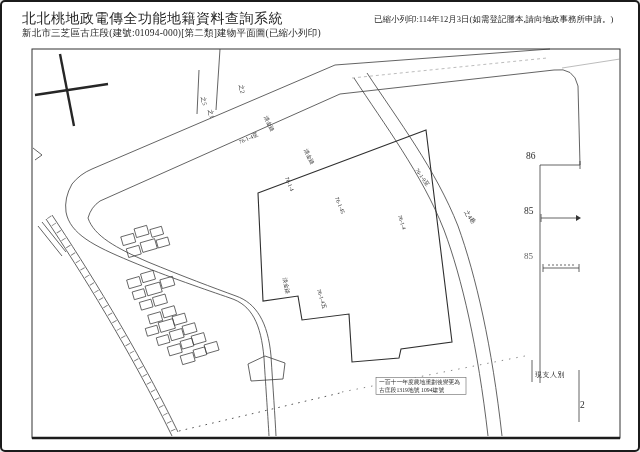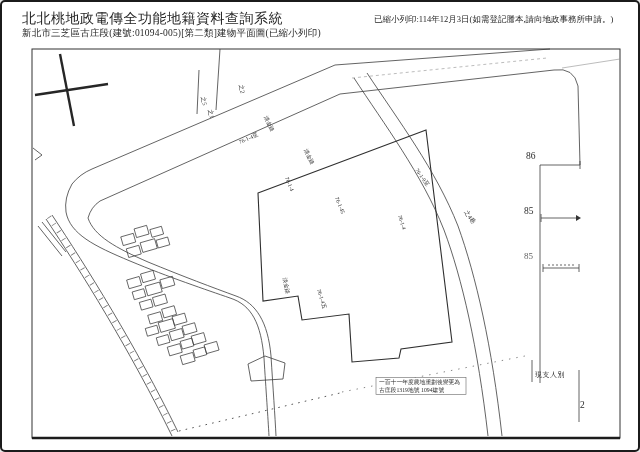--- a/index.html
+++ b/index.html
@@ -22,21 +22,21 @@
   .lbl{font-size:6px;}
   .lblS{font-size:5.5px;}
 </style>
 </head>
 <body>
 
 <div id="page">
 
   <div class="hdr-title">北北桃地政電傳全功能地籍資料查詢系統</div>
   <div class="hdr-date">已縮小列印:114年12月3日(如需登記謄本,請向地政事務所申請。)</div>
-  <div class="hdr-sub">新北市三芝區古庄段(建號:01094-005)[第二類]建物平面圖(已縮小列印)</div>
+  <div class="hdr-sub">新北市三芝區古庄段(建號:01094-000)[第二類]建物平面圖(已縮小列印)</div>
 
   <svg width="640" height="452" viewBox="0 0 640 452">
 
     <g>
       <rect x="30" y="47" width="588" height="389" fill="none" stroke="#333" stroke-width="1"></rect>
       <line x1="30" y1="436" x2="618" y2="436" stroke="#1c1c1c" stroke-width="2.4"></line>
     </g>
 
     <g stroke="#262626" stroke-width="2.4">
       <line x1="58" y1="52" x2="72" y2="124"></line>

